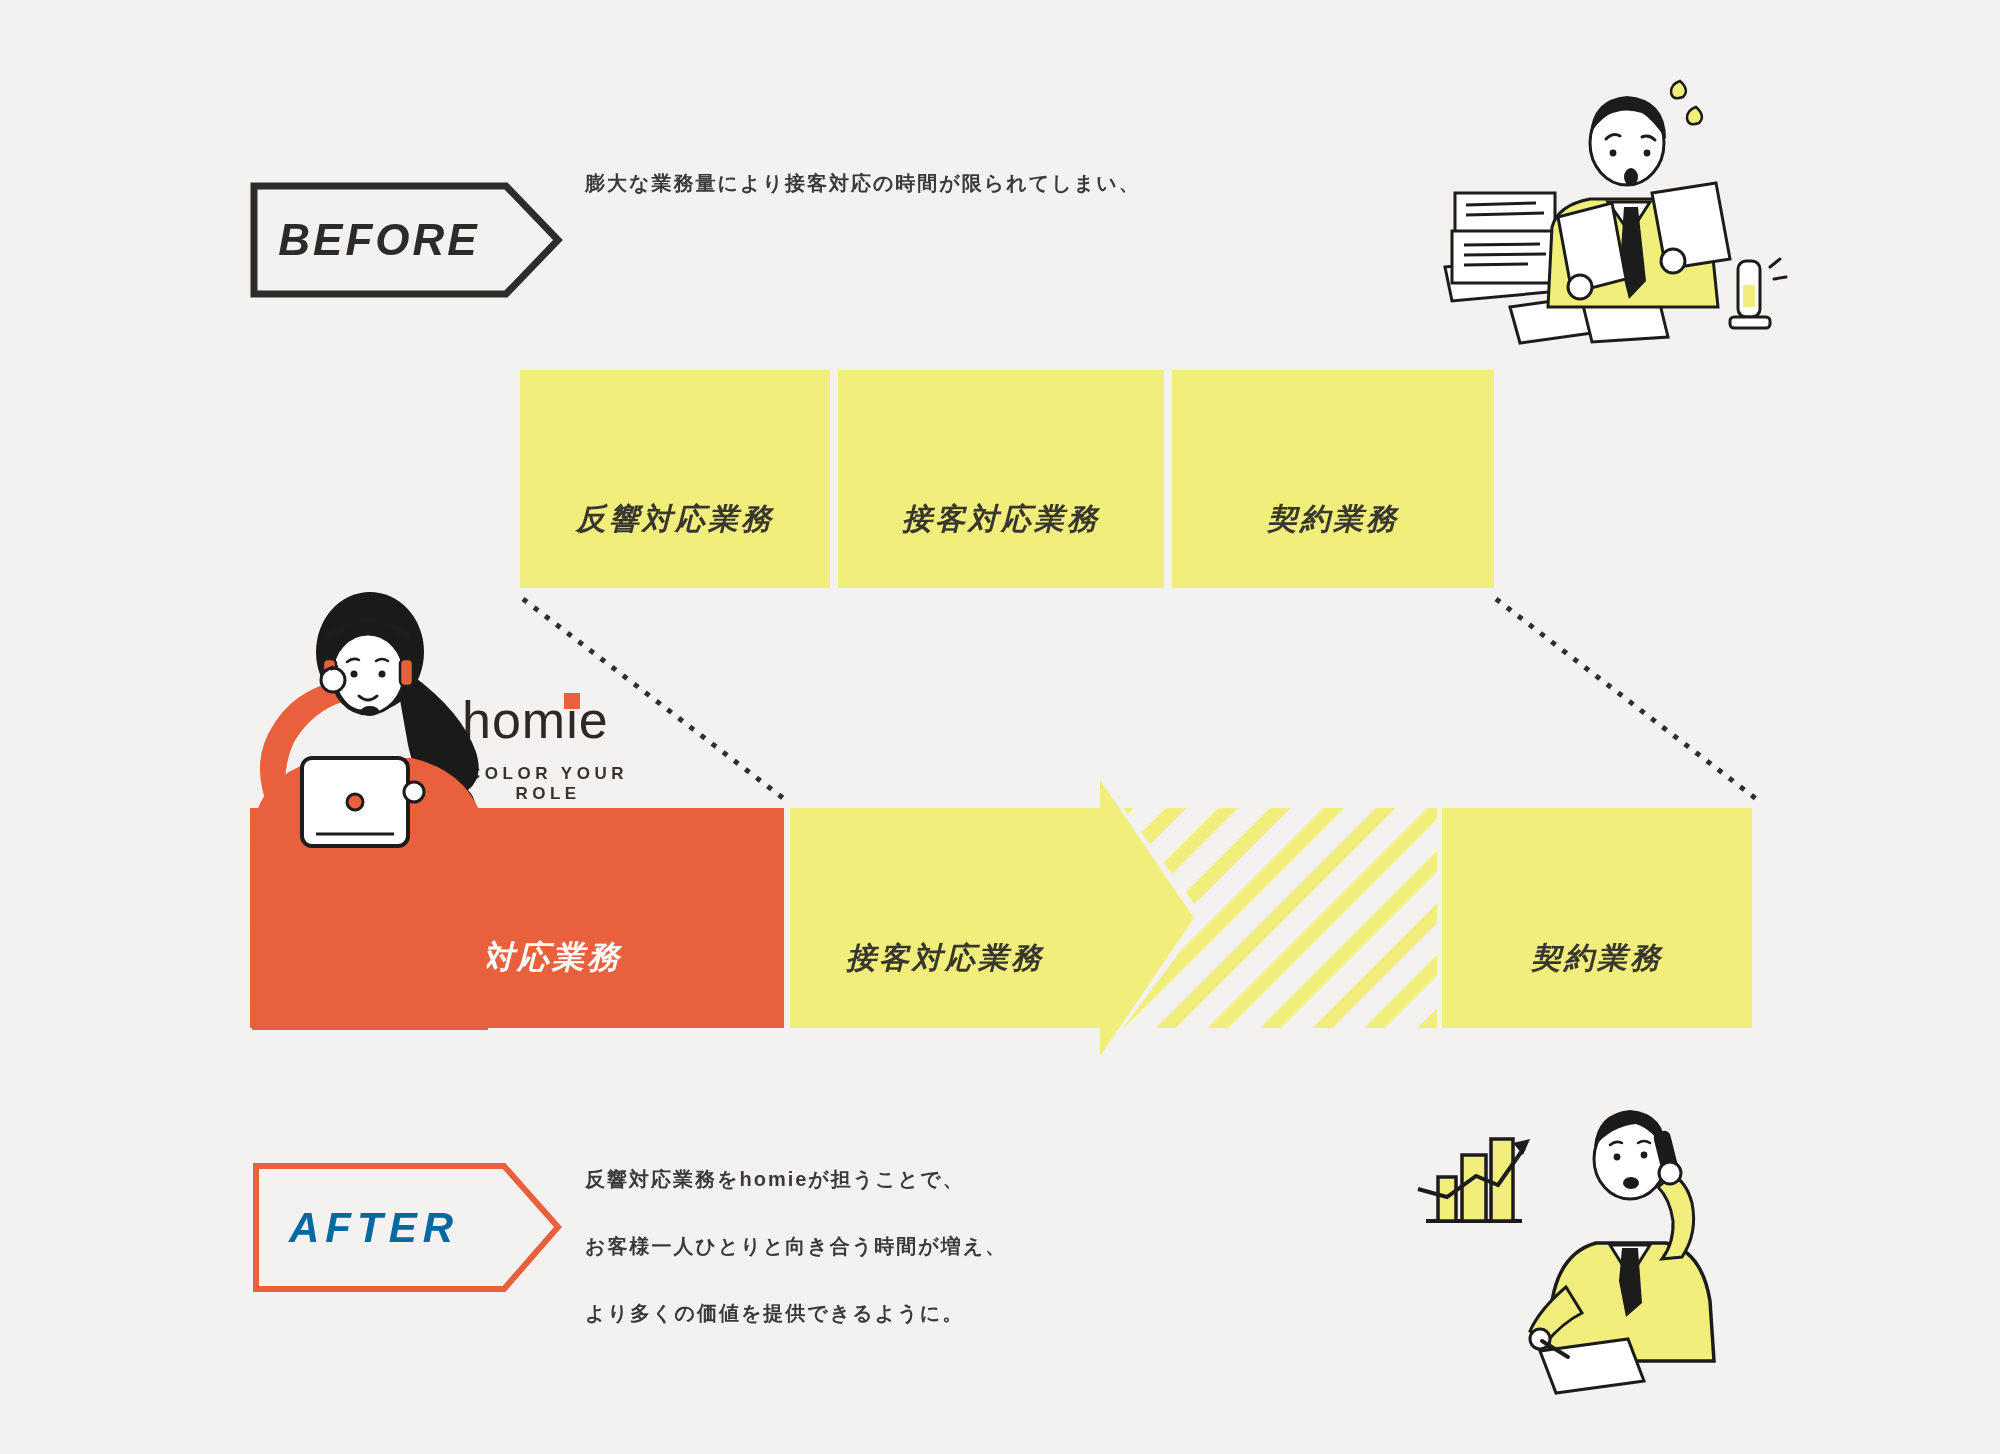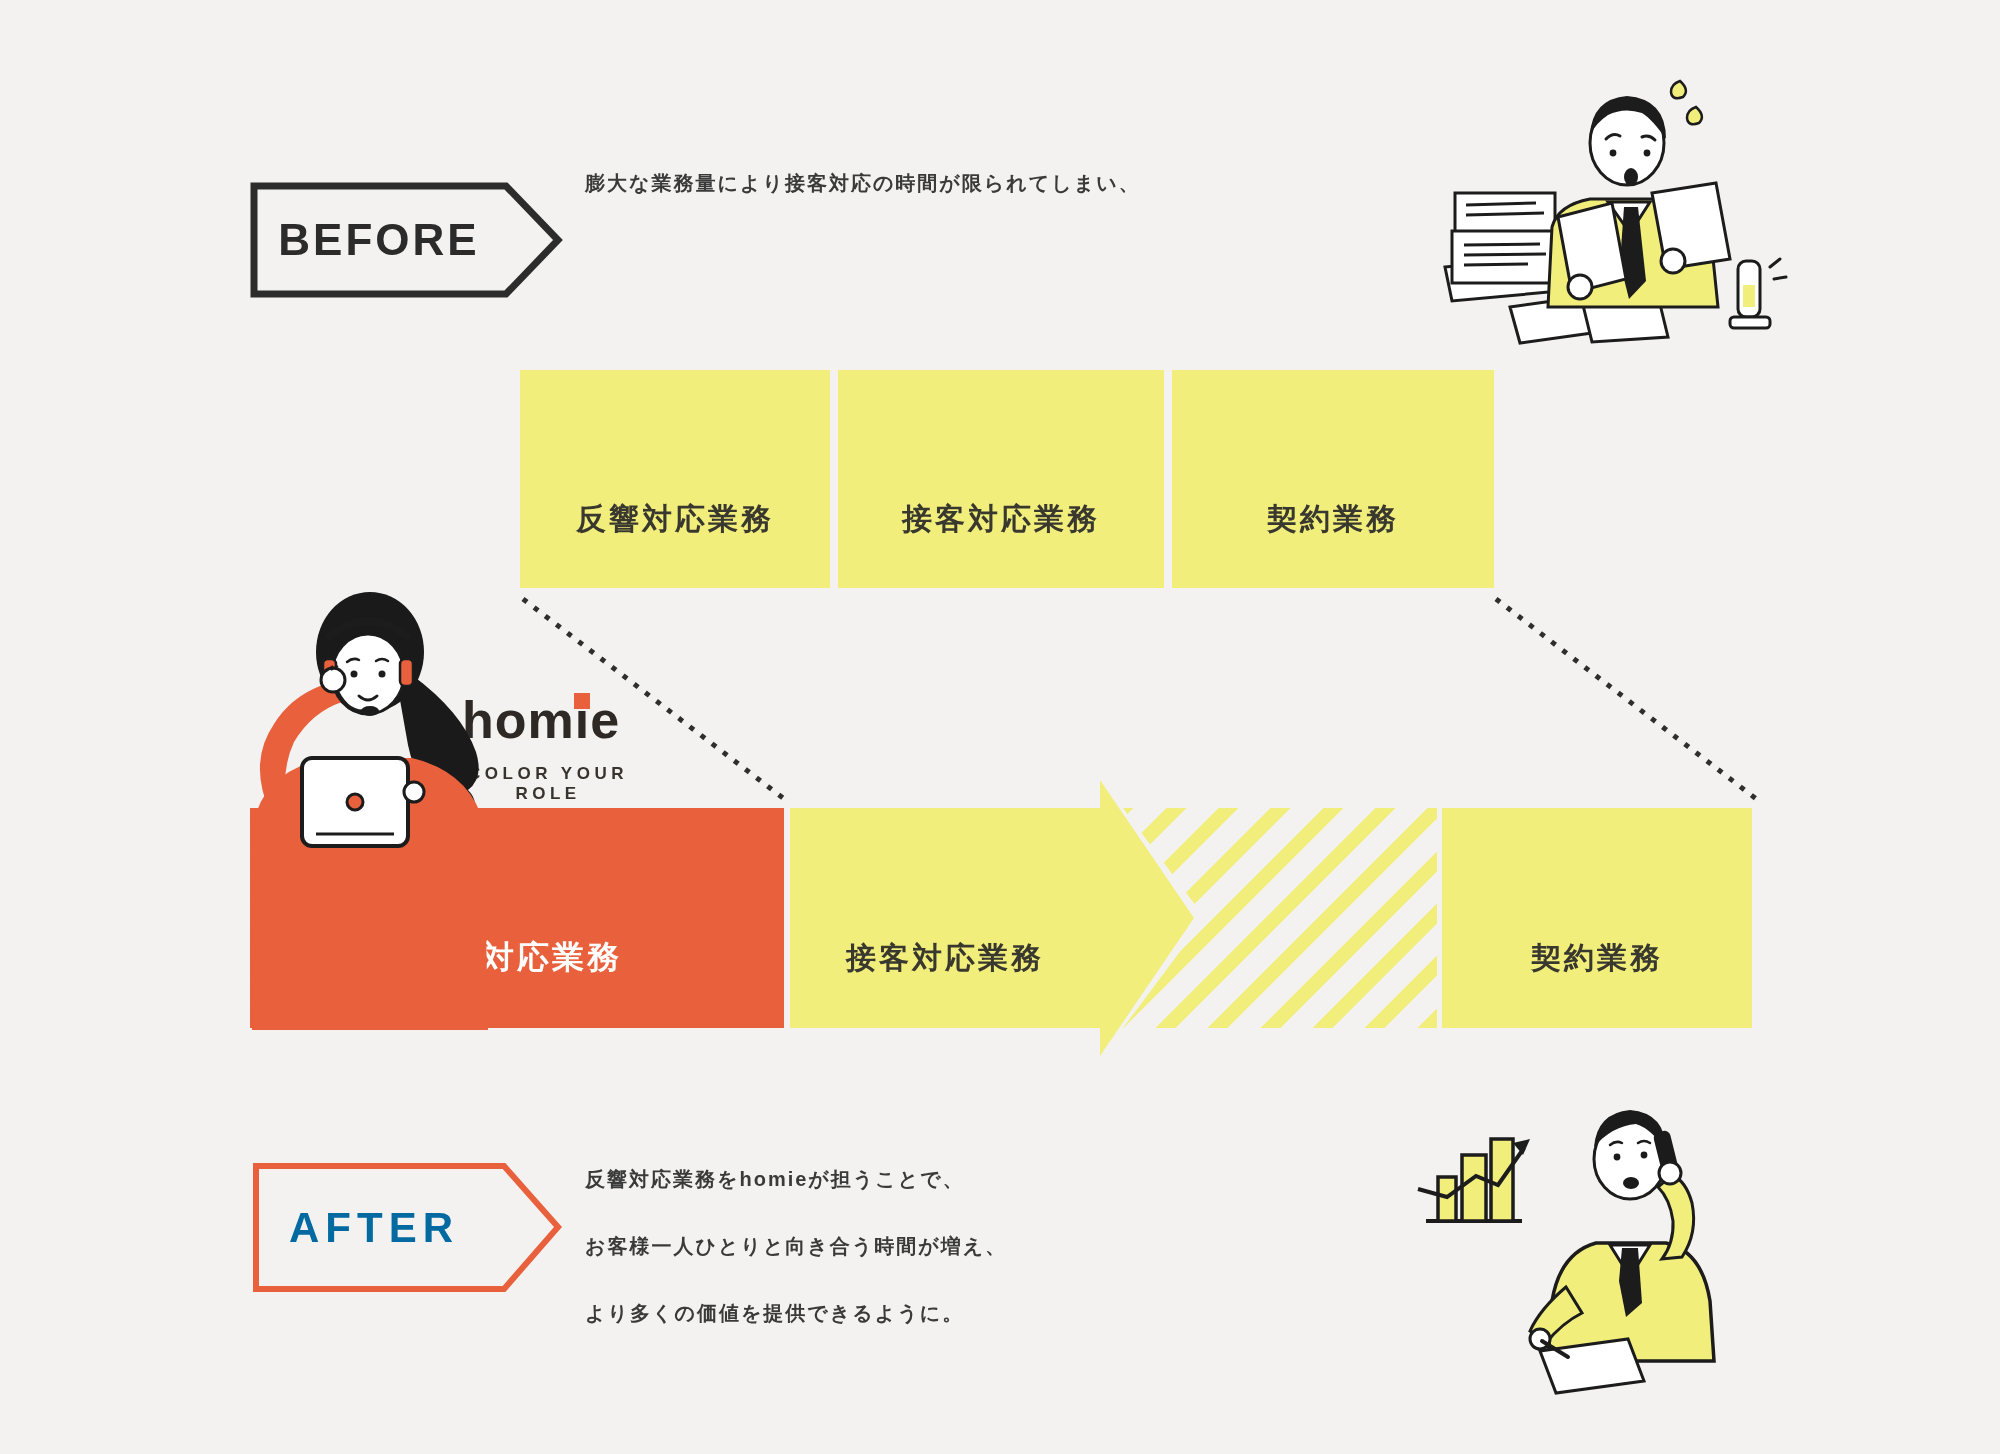--- a/index.html
+++ b/index.html
@@ -1,21 +1,21 @@
 <!DOCTYPE html>
 <html><head>
 <meta charset="utf-8">
 <style>
   html,body{margin:0;padding:0;background:#d8d7d5;}
   #canvas{
     position:relative;width:2000px;height:1454px;overflow:hidden;
     background:#f3f2f0;font-family:"Liberation Sans",sans-serif;
   }
   .abs{position:absolute;}
-  .center-label{position:absolute;display:flex;align-items:center;justify-content:center;text-align:center;}
+  .center-label{position:absolute;display:flex;align-items:center;justify-content:center;text-align:center;font-style:italic;}
 
   
   .pennant-text{font-weight:700;letter-spacing:3px;}
   #before-pennant-label{left:250px;top:182px;width:258px;height:116px;font-size:44px;color:#2b2b2b;}
   #after-pennant-label{left:248px;top:1162px;width:252px;height:131px;font-size:42px;color:#0369a1;letter-spacing:6px;}
 
   
   .desc{position:absolute;font-weight:700;color:#3a3a3a;font-size:20px;letter-spacing:2px;}
   #before-desc{left:585px;top:148px;line-height:70px;}
   #after-desc{left:585px;top:1146px;line-height:67px;}
@@ -32,21 +32,21 @@
   #arrow-container{left:790px;top:780px;width:404px;height:276px;}
   #arrow-label{left:790px;top:808px;width:310px;height:220px;}
   #stripes{
     left:1105px;top:808px;width:332px;height:220px;
     background:repeating-linear-gradient(-45deg,#f2ee7c 0 14px,rgba(0,0,0,0) 14px 37px);
     clip-path:polygon(18px 0px,332px 0px,332px 220px,18px 220px,100px 110px);
   }
   #contract-box{left:1442px;top:808px;width:310px;height:220px;}
 
   
-  #logo-text{left:462px;top:690px;font-weight:700;font-size:52px;color:#2f2925;letter-spacing:1px;line-height:60px;}
+  #logo-text{left:462px;top:690px;font-weight:400;font-size:52px;color:#2f2925;letter-spacing:1px;line-height:60px;}
   #logo-text .logo-i{position:relative;display:inline-block;}
   #logo-text .logo-i::after{
     content:"";position:absolute;top:3px;left:50%;transform:translateX(-50%);
     width:16px;height:16px;background:#e8603c;
   }
   #logo-tagline{left:464px;top:764px;width:168px;text-align:center;font-weight:700;font-size:17px;letter-spacing:4.5px;color:#39332e;}
 
   svg{display:block;}
 </style>
 </head>

